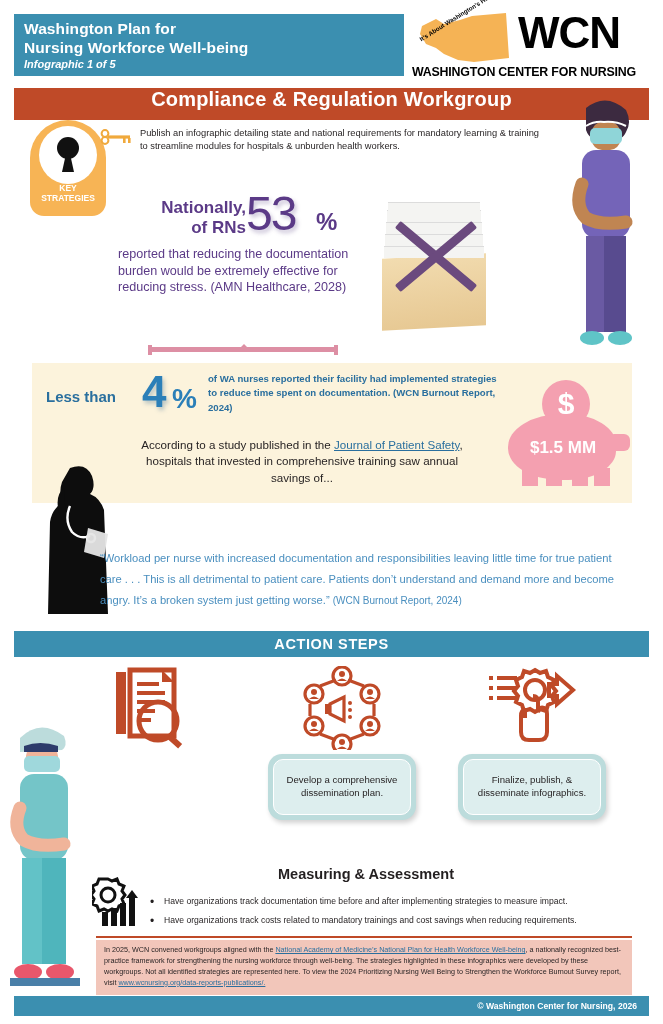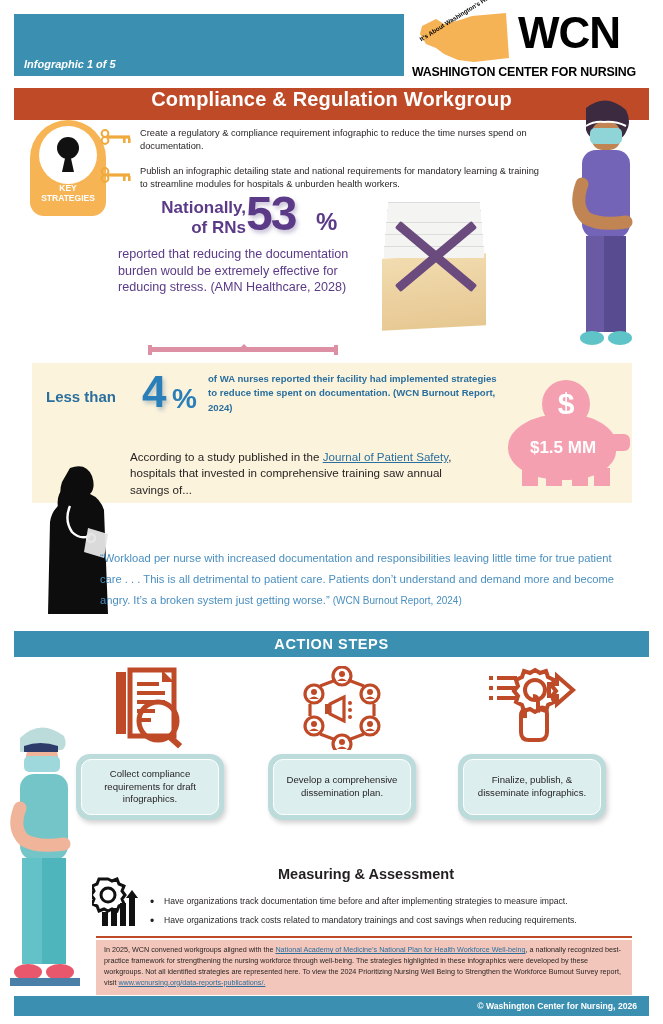--- a/index.html
+++ b/index.html
@@ -96,21 +96,21 @@
   
   .stat53 { position: absolute; left: 118px; top: 196px; width: 250px; }
   .stat53-head { position: relative; height: 48px; }
   .stat53-label {
     position: absolute; left: 18px; top: 2px; width: 110px;
     text-align: right; color: #5b3a87;
     font-size: 17px; font-weight: bold; line-height: 1.15;
   }
   .stat53-num {
     position: absolute; left: 128px; top: -6px;
-    font-size: 48px; font-weight: bold; color: #5b3a87;
+    font-size: 48px; font-weight: normal; color: #5b3a87;
     letter-spacing: -2px; line-height: 1;
     text-shadow: 2px 3px 4px rgba(100,80,140,.35);
   }
   .stat53-pct {
     position: absolute; left: 198px; top: 12px;
     font-size: 24px; font-weight: bold; color: #5b3a87;
   }
   .stat53-body {
     margin-top: 2px; color: #5b3a87;
     font-size: 12.6px; line-height: 1.33;
@@ -159,22 +159,22 @@
   .stat4-pct {
     position: absolute; left: 172px; top: 383px;
     font-size: 28px; font-weight: bold; color: #2b7fb8;
   }
   .stat4-text {
     position: absolute; left: 208px; top: 372px; width: 300px;
     color: #2a6f9e; font-size: 9.6px; font-weight: bold; line-height: 1.5;
   }
   .jps-text {
     position: absolute; left: 130px; top: 437px; width: 344px;
-    text-align: left; color: #231f20;
-    font-size: 11.6px; line-height: 1.42; margin-top: 12px;
+    text-align: center; color: #231f20;
+    font-size: 11.6px; line-height: 1.42;
   }
   .jps-link { color: #2a6f9e; text-decoration: underline; }
 
   
   .piggy { position: absolute; left: 494px; top: 376px; width: 150px; height: 120px; }
   .piggy-body {
     position: absolute; left: 14px; top: 38px; width: 108px; height: 66px;
     background: #f4a0b0; border-radius: 50% 46% 44% 48%;
   }
   .piggy-coin {
@@ -272,20 +272,24 @@
   }
   .bottom-bar span {
     color: #ffffff; font-size: 8.6px; font-weight: bold; padding-right: 12px;
   }
 </style>
 </head>
 <body>
 
 <div class="header">
   <div class="header-band"></div>
+  <div class="header-title">
+    <div>Washington Plan for</div>
+    <div>Nursing Workforce Well-being</div>
+  </div>
   <div class="header-sub">Infographic 1 of 5</div>
 
   <div class="logo">
     <svg class="logo-wa" width="100" height="58" viewBox="0 0 100 58">
       <path d="M8 16 L22 9 L30 14 L46 10 L58 6 L92 3 L95 48 L60 52 L44 50 L30 44 L22 38 L12 34 L6 24 Z" fill="#f5b355"></path>
     </svg>
     <div class="logo-slogan">It's About Washington's Health</div>
     <div class="logo-wcn">WCN</div>
     <div class="logo-tag">WASHINGTON CENTER FOR NURSING</div>
   </div>
@@ -299,32 +303,20 @@
   <div class="key-blob"></div>
   <div class="key-circle"></div>
   <div class="key-hole"></div>
   <div class="key-label">
     <div>KEY</div>
     <div>STRATEGIES</div>
   </div>
 </div>
 
 <div class="strategies">
-  <div class="strat-row">
-    <div class="key-icon">
-      <svg width="34" height="16" viewBox="0 0 34 16">
-        <circle cx="7" cy="4.5" r="3.4" fill="none" stroke="#f0a93c" stroke-width="2"></circle>
-        <circle cx="7" cy="11.5" r="3.4" fill="none" stroke="#f0a93c" stroke-width="2"></circle>
-        <rect x="10" y="6.4" width="22" height="3.2" fill="#f0a93c"></rect>
-        <rect x="25" y="9" width="2.6" height="5" fill="#f0a93c"></rect>
-        <rect x="30" y="9" width="2.6" height="5" fill="#f0a93c"></rect>
-      </svg>
-    </div>
-    <div class="strat-text">Create a regulatory &amp; compliance requirement infographic to reduce the time nurses spend on documentation.</div>
-  </div>
   <div class="strat-row">
     <div class="key-icon">
       <svg width="34" height="16" viewBox="0 0 34 16">
         <circle cx="7" cy="4.5" r="3.4" fill="none" stroke="#f0a93c" stroke-width="2"></circle>
         <circle cx="7" cy="11.5" r="3.4" fill="none" stroke="#f0a93c" stroke-width="2"></circle>
         <rect x="10" y="6.4" width="22" height="3.2" fill="#f0a93c"></rect>
         <rect x="25" y="9" width="2.6" height="5" fill="#f0a93c"></rect>
         <rect x="30" y="9" width="2.6" height="5" fill="#f0a93c"></rect>
       </svg>
     </div>
@@ -427,23 +419,20 @@
       <g fill="#bf4a28">
         <rect x="29" y="16" width="22" height="4"></rect>
         <rect x="29" y="25" width="28" height="4"></rect>
         <rect x="29" y="34" width="28" height="4"></rect>
         <rect x="29" y="43" width="18" height="4"></rect>
         <rect x="29" y="52" width="14" height="4"></rect>
       </g>
       <circle cx="50" cy="55" r="19" fill="none" stroke="#bf4a28" stroke-width="5"></circle>
       <rect x="63" y="68" width="15" height="6" fill="#bf4a28" transform="rotate(42 63 68)"></rect>
     </svg>
-  </div>
-  <div class="step-card">
-    <div class="step-card-inner">Collect compliance requirements for draft infographics.</div>
   </div>
 </div>
 
 <div class="step step-2">
   <div class="step-icon">
     <svg width="84" height="84" viewBox="0 0 84 84">
       <g fill="none" stroke="#bf4a28" stroke-width="3.2">
         <circle cx="42" cy="10" r="9"></circle>
           <circle cx="70" cy="28" r="9"></circle>
           <circle cx="70" cy="60" r="9"></circle>

